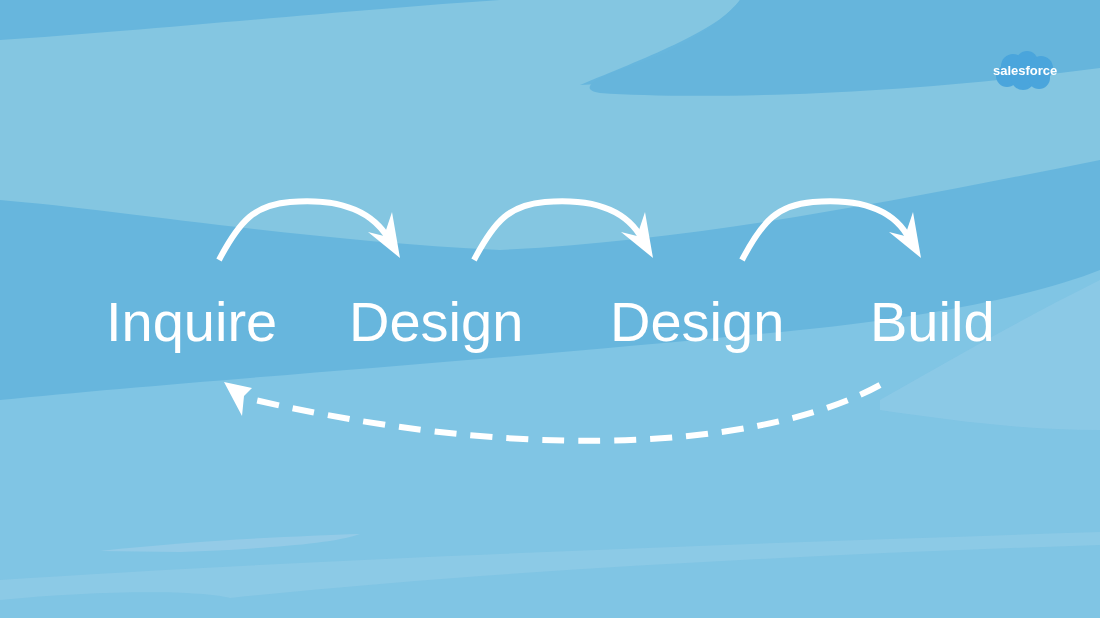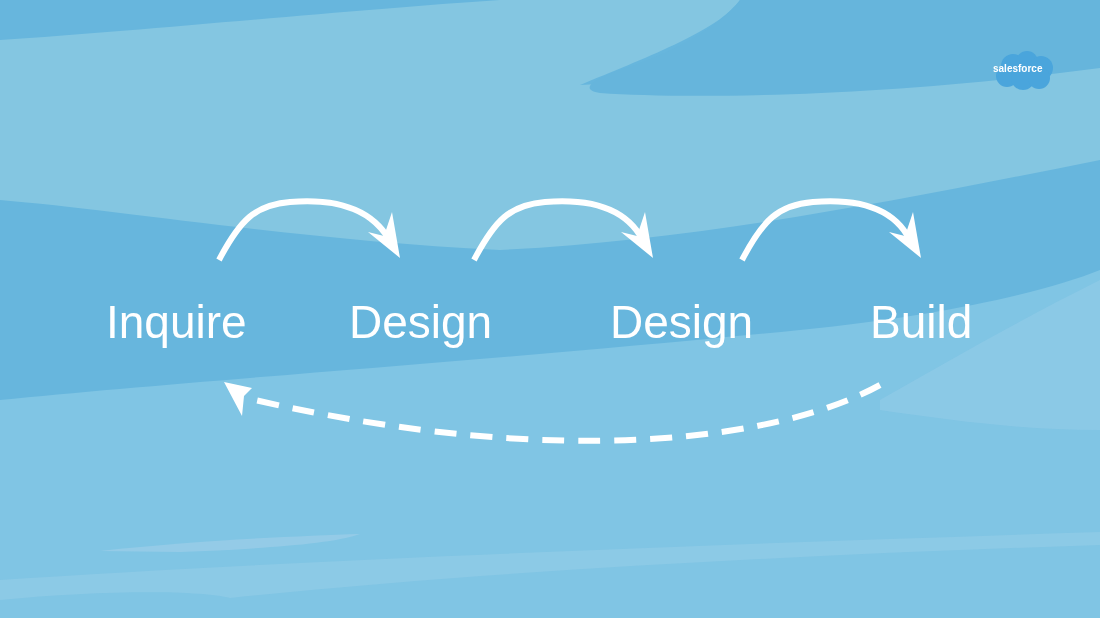--- a/index.html
+++ b/index.html
@@ -1,20 +1,20 @@
 <!DOCTYPE html>
 <html><head>
 <meta charset="utf-8">
 <style>
   html, body { margin: 0; padding: 0; }
   body { width: 1100px; height: 618px; overflow: hidden; position: relative; background: #67b6dd; font-family: "Liberation Sans", sans-serif; }
   .bg { position: absolute; inset: 0; }
-  .label { position: absolute; top: 292px; color: #ffffff; font-size: 46px; line-height: 60px; white-space: nowrap; font-family: "Liberation Sans", sans-serif; }
+  .label { position: absolute; top: 292px; color: #ffffff; font-size: 56px; line-height: 60px; white-space: nowrap; font-family: "Liberation Sans", sans-serif; }
   .logo { position: absolute; left: 993px; top: 50px; width: 64px; height: 42px; }
-  .logo-text { position: absolute; left: 993px; top: 63px; width: 64px; text-align: left; color: #fff; font-size: 10px; font-weight: bold; font-family: "Liberation Sans", sans-serif; }
+  .logo-text { position: absolute; left: 993px; top: 63px; width: 64px; text-align: center; color: #fff; font-size: 13px; font-weight: bold; font-family: "Liberation Sans", sans-serif; }
   svg.arrows { position: absolute; left: 0; top: 0; }
 </style>
 </head>
 <body>
 
 <svg class="bg" width="1100" height="618" viewBox="0 0 1100 618">
   <rect width="1100" height="618" fill="#67b6dd"></rect>
 
   <path d="M0 40 C150 30 350 10 500 0 L740 0 C720 30 640 60 580 85 C700 80 900 50 1100 30 L1100 160 C900 200 700 240 500 250 C300 240 120 210 0 200 Z" fill="#84c6e1"></path>
 

